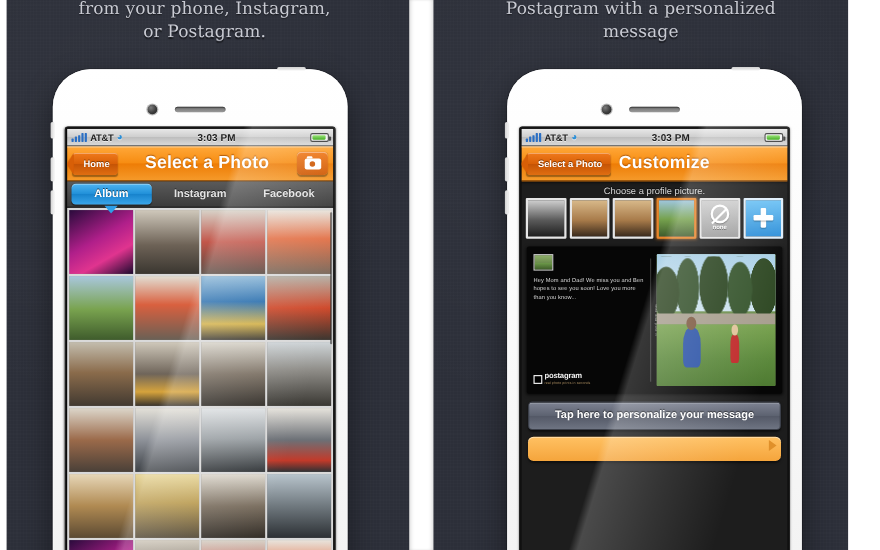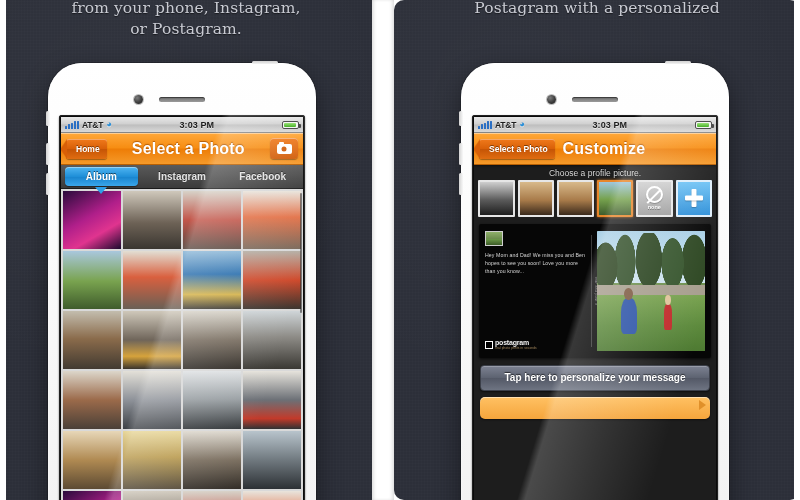--- a/index.html
+++ b/index.html
@@ -19,21 +19,21 @@
     position: relative;
     height: 500px;
     background:
       radial-gradient(circle at 30% 20%, rgba(255,255,255,0.022), rgba(255,255,255,0) 60%),
       #2c2f39;
     overflow: hidden;
   }
   .panel-left  { width: 372px; text-decoration: underline; }
   .panel-gap   { width: 22px; height: 500px; background: #ffffff;
                  box-shadow: inset 3px 0 4px -2px rgba(0,0,0,0.18), inset -3px 0 4px -2px rgba(0,0,0,0.18); }
-  .panel-right { width: 406px; border-radius: 10px; }
+  .panel-right { width: 377px; }
   .panel::after{
     content:""; position:absolute; inset:0; pointer-events:none;
     background-image:
       repeating-linear-gradient(0deg, rgba(255,255,255,0.012) 0 1px, rgba(0,0,0,0) 1px 3px),
       repeating-linear-gradient(90deg, rgba(255,255,255,0.012) 0 1px, rgba(0,0,0,0) 1px 3px);
   }
   .edge-left  { position:absolute; left:0; top:0; width:6px; height:500px; background:#ffffff; z-index:40;}
   .edge-right { position:absolute; right:0; top:0; width:6px; height:500px; background:#ffffff; z-index:40;}
 
   
@@ -416,20 +416,21 @@
       <div class="gloss"></div>
     </div>
   </div>
 
   <div class="panel-gap"></div>
 
   <div class="panel panel-right">
 
     <div class="caption">
       <span class="ln">Postagram with a personalized</span>
+      <span class="ln">message</span>
     </div>
 
     <div class="phone">
       <div class="btn-side btn-silent"></div>
       <div class="btn-side btn-volup"></div>
       <div class="btn-side btn-voldn"></div>
       <div class="btn-power"></div>
       <div class="speaker"></div>
       <div class="camera"></div>
 

